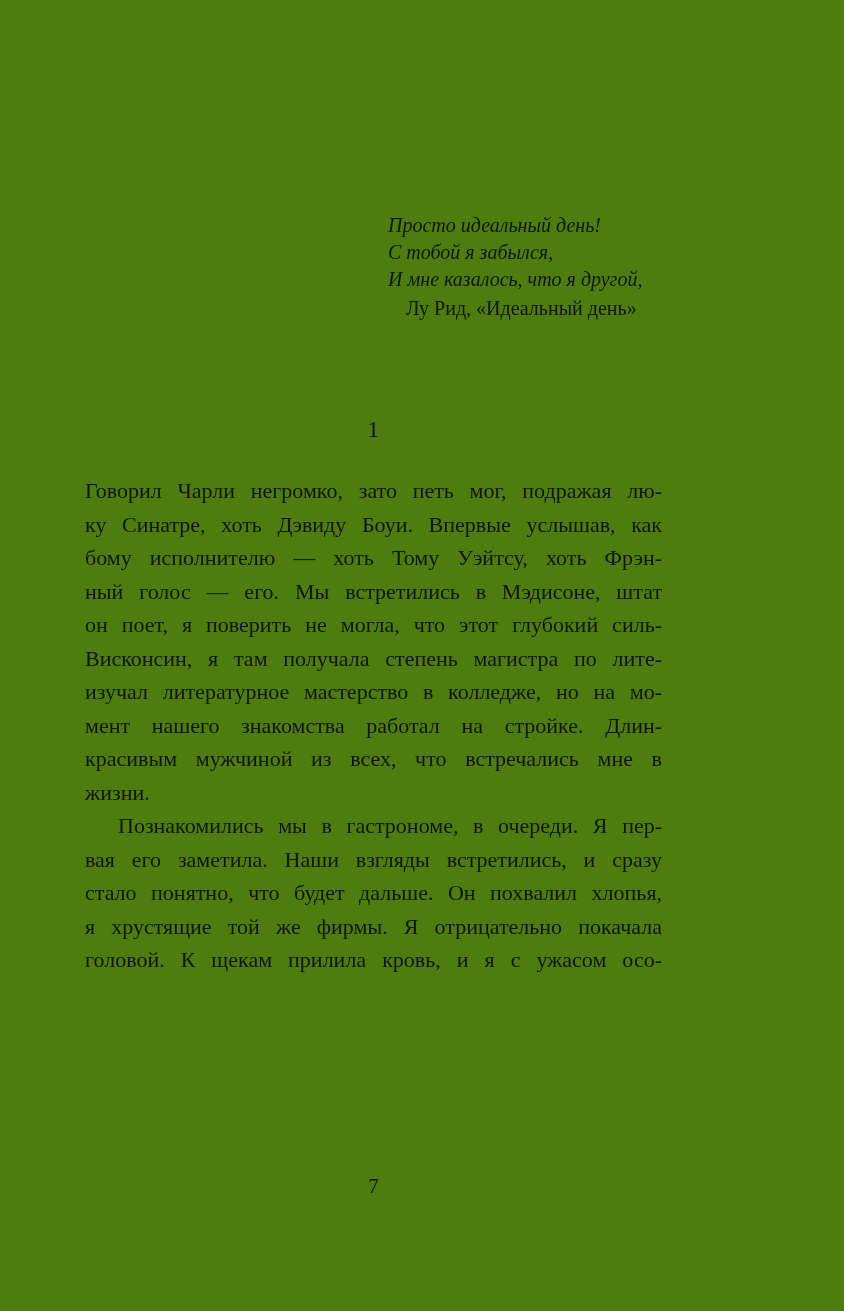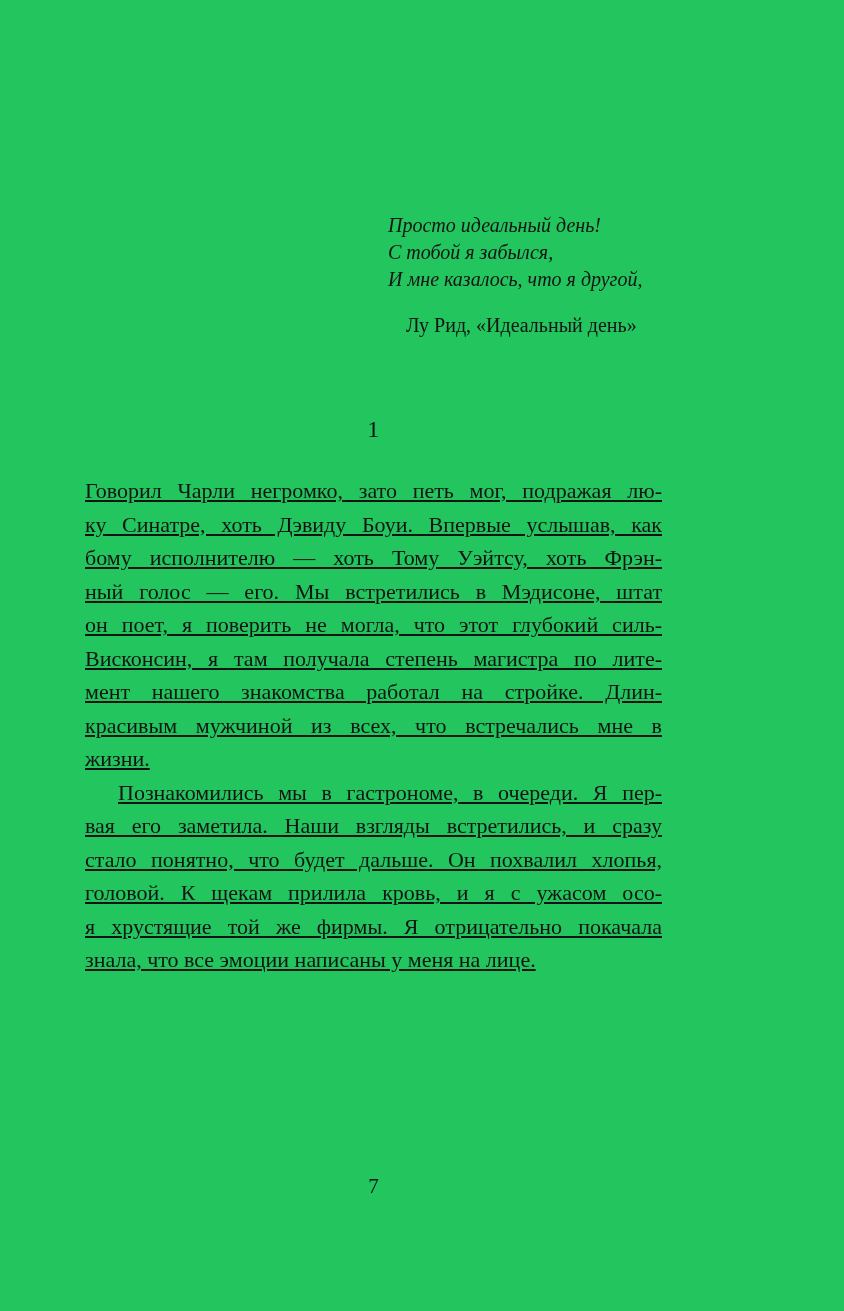--- a/index.html
+++ b/index.html
@@ -20,21 +20,21 @@
     position: absolute;
     left: 388px;
     top: 212px;
     font-size: 20px;
     line-height: 27px;
   }
   .epigraph-line {
     font-style: italic;
   }
   .epigraph-attribution {
-    margin-top: 19px;
+    margin-top: 2px;
     padding-left: 18px;
     font-style: normal;
   }
   .chapter-number {
     position: absolute;
     left: 85px;
     top: 416px;
     width: 577px;
     text-align: center;
     font-size: 24px;
@@ -44,70 +44,69 @@
     position: absolute;
     left: 85px;
     top: 474px;
     width: 577px;
     font-size: 22px;
     line-height: 33.5px;
   }
   .line {
     text-align: justify;
     text-align-last: justify;
-    text-decoration: underline;
   }
   .line.last {
     text-align-last: left;
   }
   .line.indent {
     padding-left: 33px;
   }
   .page-number {
     position: absolute;
     left: 85px;
     top: 1174px;
     width: 577px;
     text-align: center;
     font-size: 21px;
   }
 </style>
 </head>
 <body>
 
-<div class="page" style="background: #22c55e; color: rgb(20, 20, 20);">
+<div class="page" style="background: #4d7c0f; color: rgb(20, 20, 20);">
 
   <div class="epigraph">
     <div class="epigraph-lines">
         <div class="epigraph-line">Просто идеальный день!</div>
         <div class="epigraph-line">С тобой я забылся,</div>
         <div class="epigraph-line">И мне казалось, что я другой,</div>
       </div>
     <div class="epigraph-attribution">Лу Рид, «Идеальный день»</div>
   </div>
 
   <div class="chapter-number">1</div>
 
   <div class="body-text">
       <div class="paragraph">
         <div class="line">Говорил Чарли негромко, зато петь мог, подражая лю-</div>
         <div class="line">ку Синатре, хоть Дэвиду Боуи. Впервые услышав, как</div>
         <div class="line">бому исполнителю — хоть Тому Уэйтсу, хоть Фрэн-</div>
         <div class="line">ный голос — его. Мы встретились в Мэдисоне, штат</div>
         <div class="line">он поет, я поверить не могла, что этот глубокий силь-</div>
         <div class="line">Висконсин, я там получала степень магистра по лите-</div>
+        <div class="line">изучал литературное мастерство в колледже, но на мо-</div>
         <div class="line">мент нашего знакомства работал на стройке. Длин-</div>
         <div class="line">красивым мужчиной из всех, что встречались мне в</div>
         <div class="line last">жизни.</div>
       </div>
       <div class="paragraph">
         <div class="line indent">Познакомились мы в гастрономе, в очереди. Я пер-</div>
         <div class="line">вая его заметила. Наши взгляды встретились, и сразу</div>
         <div class="line">стало понятно, что будет дальше. Он похвалил хлопья,</div>
+        <div class="line">я хрустящие той же фирмы. Я отрицательно покачала</div>
         <div class="line">головой. К щекам прилила кровь, и я с ужасом осо-</div>
-        <div class="line">я хрустящие той же фирмы. Я отрицательно покачала</div>
-        <div class="line last">знала, что все эмоции написаны у меня на лице.</div>
       </div>
     </div>
 
   <div class="page-number">7</div>
 
 </div>
 
 </body></html>

